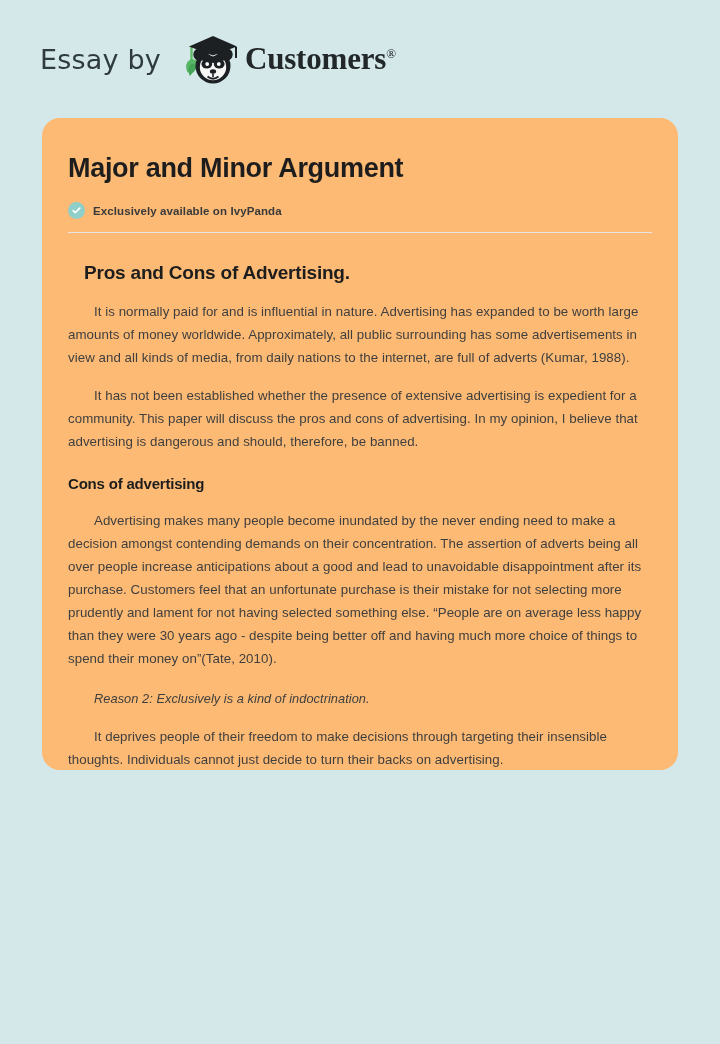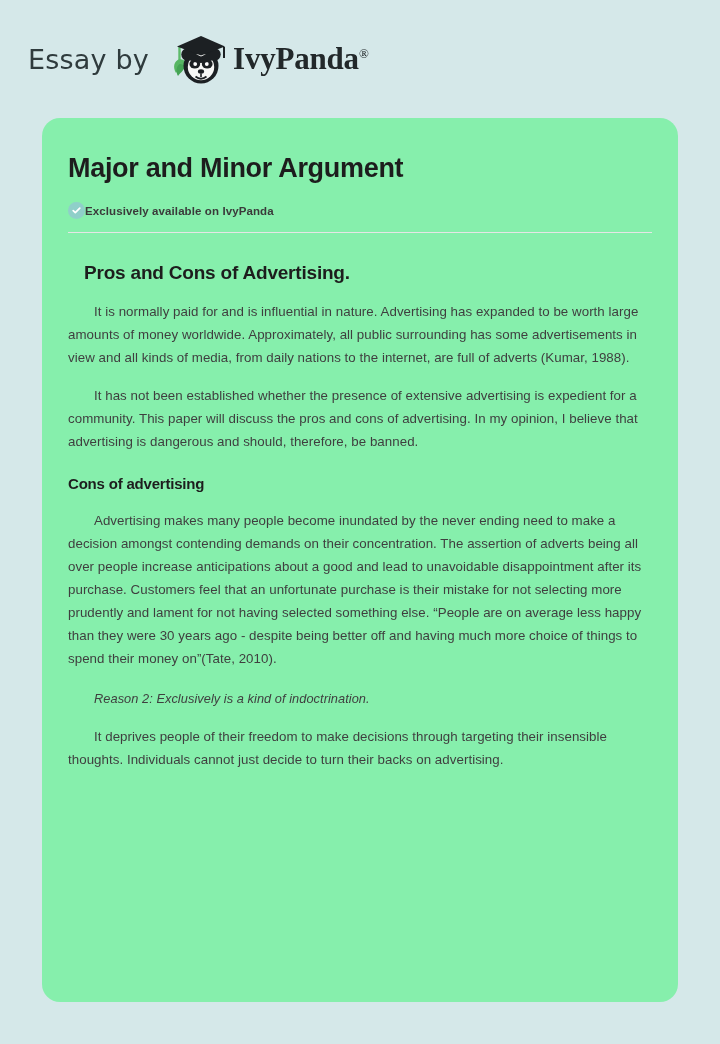--- a/index.html
+++ b/index.html
@@ -12,21 +12,21 @@
     background: #d5e8e9;
     font-family: "Liberation Sans", sans-serif;
     overflow: hidden;
   }
 
   
   .brand-bar {
     height: 118px;
     display: flex;
     align-items: center;
-    padding-left: 28px;
+    padding-left: 40px;
     box-sizing: border-box;
   }
   .brand-essay-by {
     font-family: "DejaVu Sans", sans-serif;
     font-size: 27px;
     font-weight: 400;
     color: #2f3b3d;
     letter-spacing: 0.2px;
     white-space: nowrap;
   }
@@ -54,42 +54,43 @@
     font-weight: 400;
     letter-spacing: 0;
   }
 
   
   .paper-card {
     position: absolute;
     left: 42px;
     top: 118px;
     width: 636px;
-    height: 884px;
-    background: #86efac;
+    height: 652px;
+    background: #fdba74;
     border-radius: 18px;
     box-sizing: border-box;
     padding: 30px 26px 0 26px;
     overflow: hidden;
   }
 
   .doc-title {
     font-family: "Liberation Sans", sans-serif;
     font-size: 27px;
     font-weight: 700;
     color: #1d1d1d;
     margin: 4px 0 0 0;
     letter-spacing: -0.3px;
     line-height: 1.2;
   }
 
   .exclusive-row {
     display: flex;
     align-items: center;
     margin-top: 18px;
+    gap: 8px;
   }
   .verified-badge {
     width: 17px;
     height: 17px;
     border-radius: 50%;
     background: #8fcfc9;
     display: flex;
     align-items: center;
     justify-content: center;
     flex: 0 0 auto;
@@ -183,21 +184,21 @@
       <path d="M36 43.5 L36 47" stroke="#1c2023" stroke-width="1.6"></path>
       <path d="M30.5 46.5 Q36 51 41.5 46.5" stroke="#1c2023" stroke-width="1.7" fill="none"></path>
 
       <path d="M36 6 L60 16.5 L36 25.5 L12 16.5 Z" fill="#1c2023"></path>
       <path d="M24 21 L24 30 Q36 36 48 30 L48 21 L36 26.5 Z" fill="#1c2023"></path>
       <path d="M59 17 L59 28" stroke="#1c2023" stroke-width="2" fill="none"></path>
     </svg>
   </span>
 
   <span class="brand-wordmark">
-    <span>IvyPanda</span><span class="reg">®</span>
+    <span>Customers</span><span class="reg">®</span>
   </span>
 </div>
 
 <div class="paper-card">
 
   <h1 class="doc-title">Major and Minor Argument</h1>
 
   <div class="exclusive-row">
     <span class="verified-badge">
       <svg width="11" height="11" viewBox="0 0 11 11" xmlns="http://www.w3.org/2000/svg">

